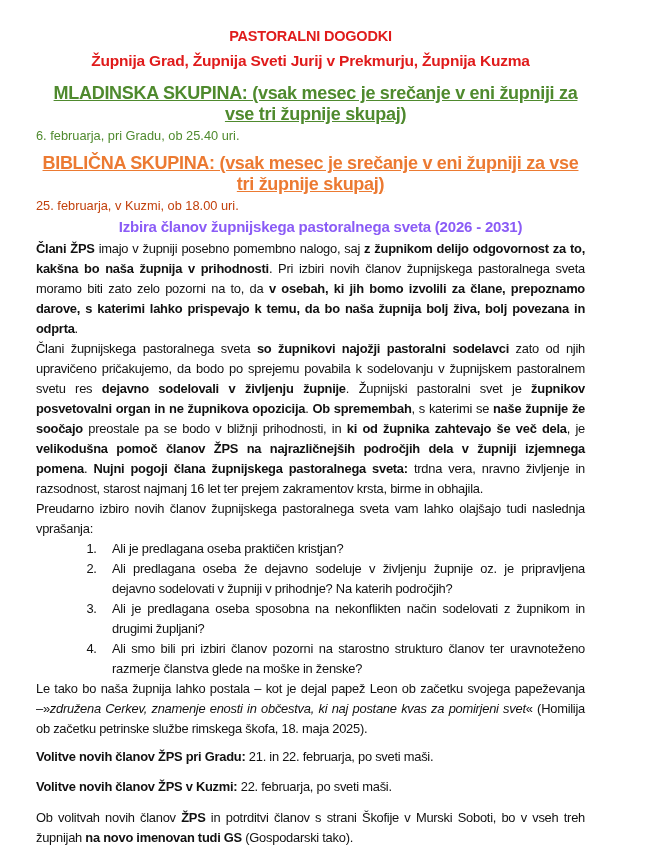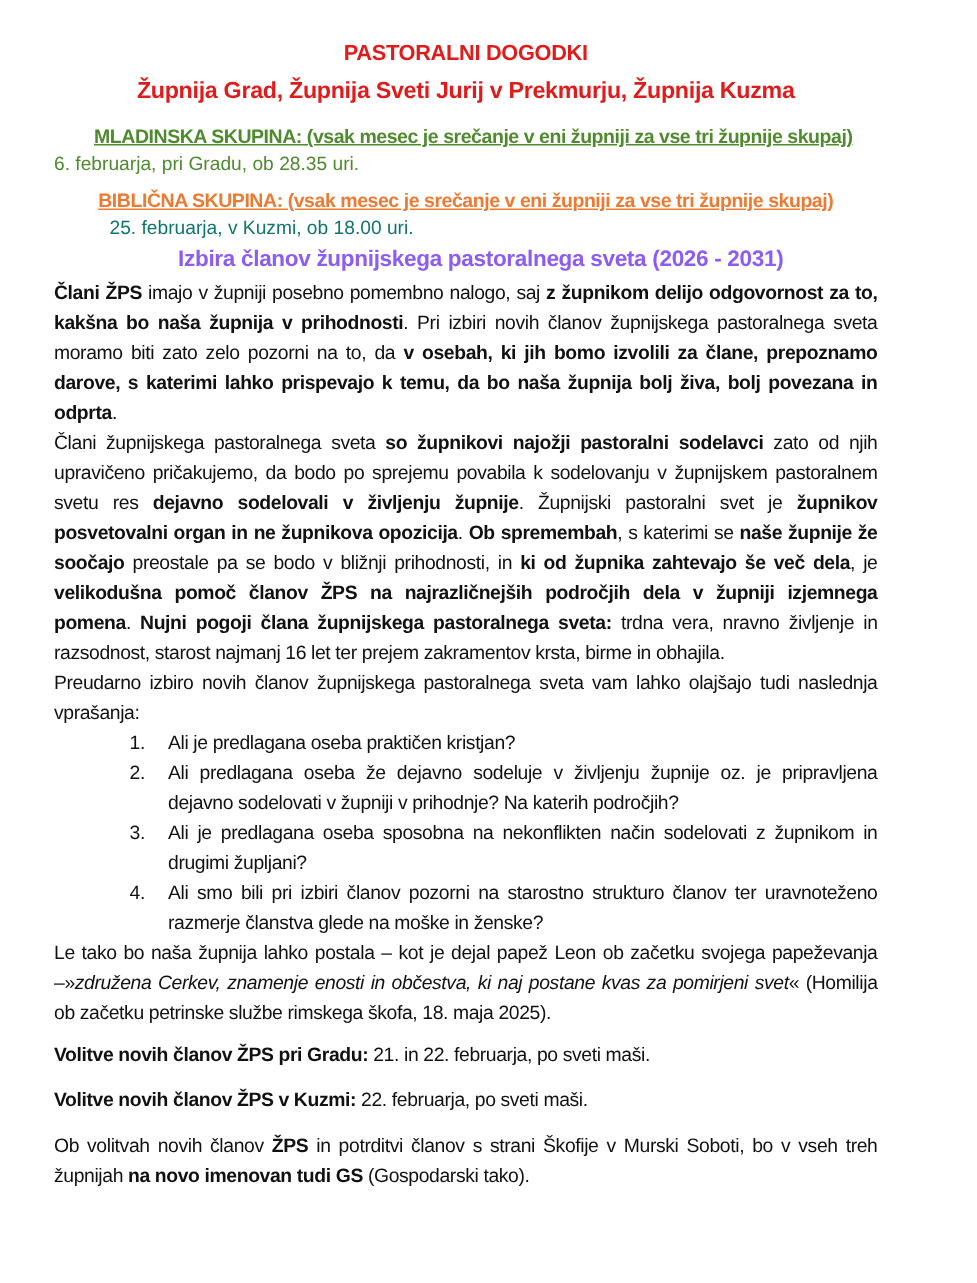--- a/index.html
+++ b/index.html
@@ -35,32 +35,32 @@
       color: #e01b1b;
       font-weight: bold;
       font-size: 15.5px;
       margin: 8px 0 0 0;
       letter-spacing: -0.2px;
     }
     .group-head {
       text-align: center;
       font-weight: bold;
       text-decoration: underline;
-      font-size: 13px;
+      font-size: 18px;
       margin: 13px 0 0 0;
       letter-spacing: -0.3px;
     }
     .group-head.green { color: #4f8a2e; margin-left: 10px; }
     .group-head.orange { color: #ec7a32; margin-top: 10px; }
     .group-date {
       font-size: 12.8px;
       margin: 3px 0 0 0;
     }
     .group-date.green { color: #4f8a2e; }
-    .group-date.orange { color: #0f766e; margin-left: 37px; }
+    .group-date.orange { color: #c2410c; }
     .section-title {
       text-align: center;
       font-weight: bold;
       font-size: 15px;
       margin: 5px 0 0 0;
       color: #8b5cf6;
       letter-spacing: -0.2px;
       padding-left: 20px;
     }
     .para {
@@ -95,21 +95,21 @@
   </style>
 </head>
 <body>
 
 <div class="page">
 
   <h1 class="title">PASTORALNI DOGODKI</h1>
   <h2 class="subtitle">Župnija Grad, Župnija Sveti Jurij v Prekmurju, Župnija Kuzma</h2>
 
   <p class="group-head green">MLADINSKA SKUPINA: (vsak mesec je srečanje v eni župniji za vse tri župnije skupaj)</p>
-  <p class="group-date green">6. februarja, pri Gradu, ob 28.35 uri.</p>
+  <p class="group-date green">6. februarja, pri Gradu, ob 25.40 uri.</p>
 
   <p class="group-head orange">BIBLIČNA SKUPINA: (vsak mesec je srečanje v eni župniji za vse tri župnije skupaj)</p>
   <p class="group-date orange">25. februarja, v Kuzmi, ob 18.00 uri.</p>
 
   <h3 class="section-title">Izbira članov župnijskega pastoralnega sveta (2026 - 2031)</h3>
 
   <p class="para first-para"><b>Člani ŽPS</b><span> imajo v župniji posebno pomembno nalogo, saj </span><b>z župnikom delijo odgovornost za to, kakšna bo naša župnija v prihodnosti</b><span>. Pri izbiri novih članov župnijskega pastoralnega sveta moramo biti zato zelo pozorni na to, da </span><b>v osebah, ki jih bomo izvolili za člane, prepoznamo darove, s katerimi lahko prispevajo k temu, da bo naša župnija bolj živa, bolj povezana in odprta</b><span>.</span></p>
 
   <p class="para"><span>Člani župnijskega pastoralnega sveta </span><b>so župnikovi najožji pastoralni sodelavci</b><span> zato od njih upravičeno pričakujemo, da bodo po sprejemu povabila k sodelovanju v župnijskem pastoralnem svetu res </span><b>dejavno sodelovali v življenju župnije</b><span>. Župnijski pastoralni svet je </span><b>župnikov posvetovalni organ in ne župnikova opozicija</b><span>. </span><b>Ob spremembah</b><span>, s katerimi se </span><b>naše župnije že soočajo</b><span> preostale pa se bodo v bližnji prihodnosti, in </span><b>ki od župnika zahtevajo še več dela</b><span>, je </span><b>velikodušna pomoč članov ŽPS na najrazličnejših področjih dela v župniji izjemnega pomena</b><span>. </span><b>Nujni pogoji člana župnijskega pastoralnega sveta:</b><span> trdna vera, nravno življenje in razsodnost, starost najmanj 16 let ter prejem zakramentov krsta, birme in obhajila.</span></p>
 

